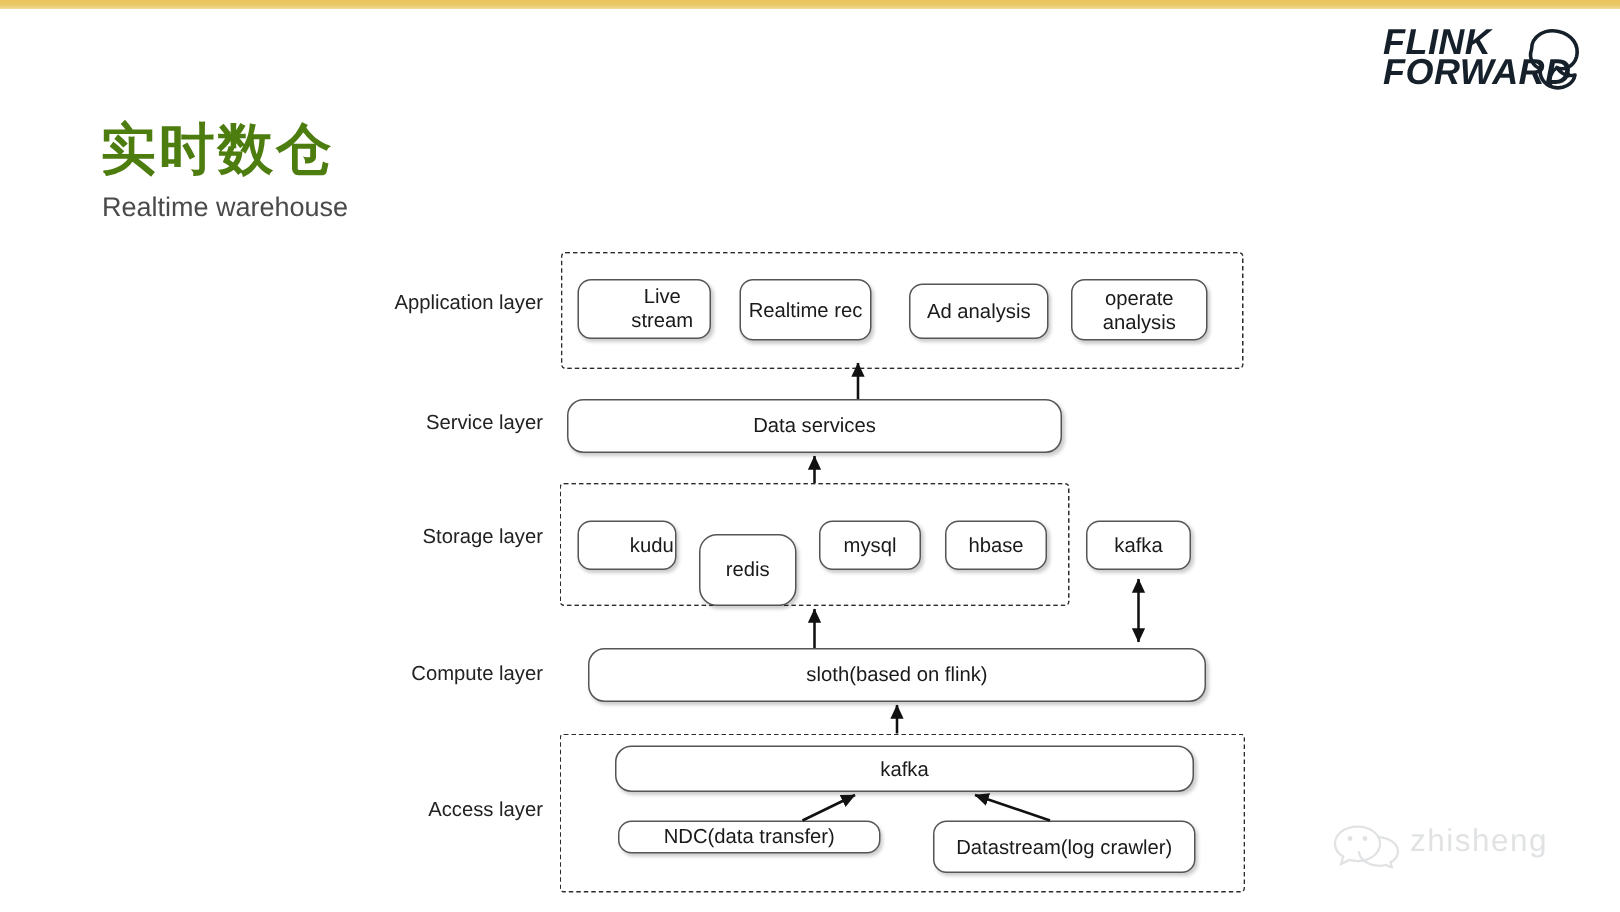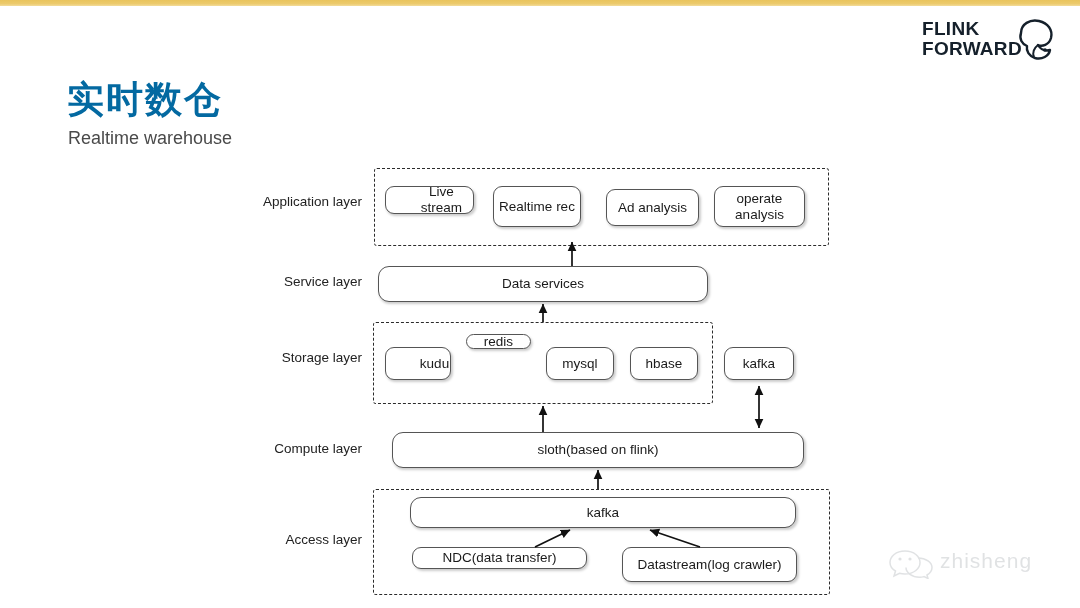--- a/index.html
+++ b/index.html
@@ -33,41 +33,42 @@
     top: 17px;
     width: 136px;
     height: 48px;
   }
   .logo-text {
     position: absolute;
     left: 0;
     top: 2px;
     font-family: "Liberation Sans", sans-serif;
     font-weight: bold;
-    font-size: 19px;
+    font-size: 24px;
     line-height: 20px;
     letter-spacing: 0.3px;
     color: #15202b;
     text-align: left;
+    font-style: italic;
   }
   .logo-squirrel {
     position: absolute;
     left: 86px;
     top: 0px;
     width: 50px;
     height: 46px;
   }
   
   .title-cn {
     position: absolute;
     left: 67px;
     top: 75px;
     font-size: 37px;
     font-weight: bold;
-    color: #0369a1;
+    color: #4d7c0f;
     letter-spacing: 2px;
     white-space: nowrap;
   }
   .title-en {
     position: absolute;
     left: 68px;
     top: 128px;
     font-size: 18px;
     color: #4a4a4a;
     white-space: nowrap;
@@ -162,30 +163,30 @@
   <div class="title-cn">实时数仓</div>
   <div class="title-en">Realtime warehouse</div>
 
   <div class="layer-label" style="left:232px; top:194px; width:130px;">Application layer</div>
   <div class="layer-label" style="left:232px; top:274px; width:130px;">Service layer</div>
   <div class="layer-label" style="left:232px; top:350px; width:130px;">Storage layer</div>
   <div class="layer-label" style="left:232px; top:441px; width:130px;">Compute layer</div>
   <div class="layer-label" style="left:232px; top:532px; width:130px;">Access layer</div>
 
   <div class="dashed-group" style="left:374px; top:168px; width:455px; height:78px;"></div>
-  <div class="node" style="left:385px; top:186px; width:89px; height:28px;padding-left:28px;">Live stream</div>
+  <div class="node" style="left:385px; top:186px; width:89px; height:40px;padding-left:28px;">Live stream</div>
   <div class="node" style="left:493px; top:186px; width:88px; height:41px;">Realtime rec</div>
   <div class="node" style="left:606px; top:189px; width:93px; height:37px;">Ad analysis</div>
   <div class="node" style="left:714px; top:186px; width:91px; height:41px;">operate analysis</div>
 
   <div class="node wide" style="left:378px; top:266px; width:330px; height:36px;">Data services</div>
 
   <div class="dashed-group" style="left:373px; top:322px; width:340px; height:82px;"></div>
   <div class="node" style="left:385px; top:347px; width:66px; height:33px;padding-left:37px;">kudu</div>
-  <div class="node" style="left:466px; top:334px; width:65px; height:15px;">redis</div>
+  <div class="node" style="left:466px; top:356px; width:65px; height:48px;border-radius:12px;">redis</div>
   <div class="node" style="left:546px; top:347px; width:68px; height:33px;">mysql</div>
   <div class="node" style="left:630px; top:347px; width:68px; height:33px;">hbase</div>
   <div class="node" style="left:724px; top:347px; width:70px; height:33px;">kafka</div>
 
   <div class="node wide" style="left:392px; top:432px; width:412px; height:36px;">sloth(based on flink)</div>
 
   <div class="dashed-group" style="left:373px; top:489px; width:457px; height:106px;"></div>
   <div class="node wide" style="left:410px; top:497px; width:386px; height:31px;">kafka</div>
   <div class="node" style="left:412px; top:547px; width:175px; height:22px;">NDC(data transfer)</div>
   <div class="node" style="left:622px; top:547px; width:175px; height:35px;">Datastream(log crawler)</div>

